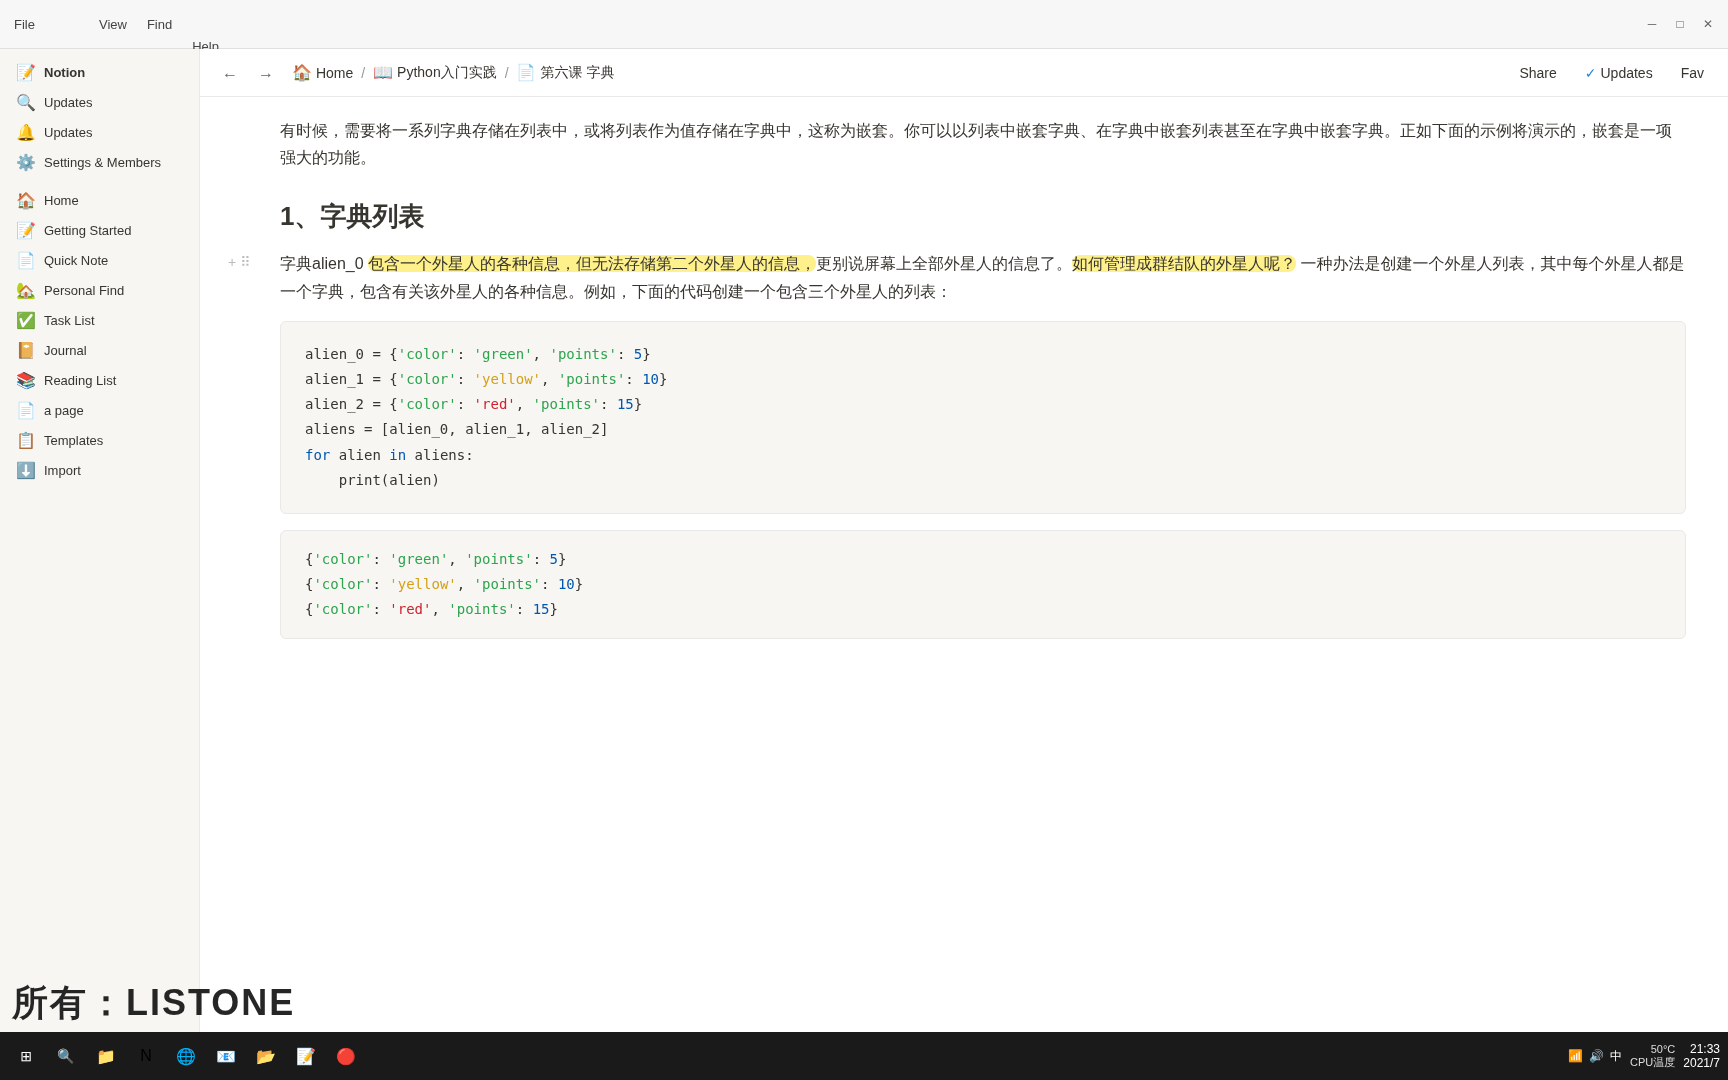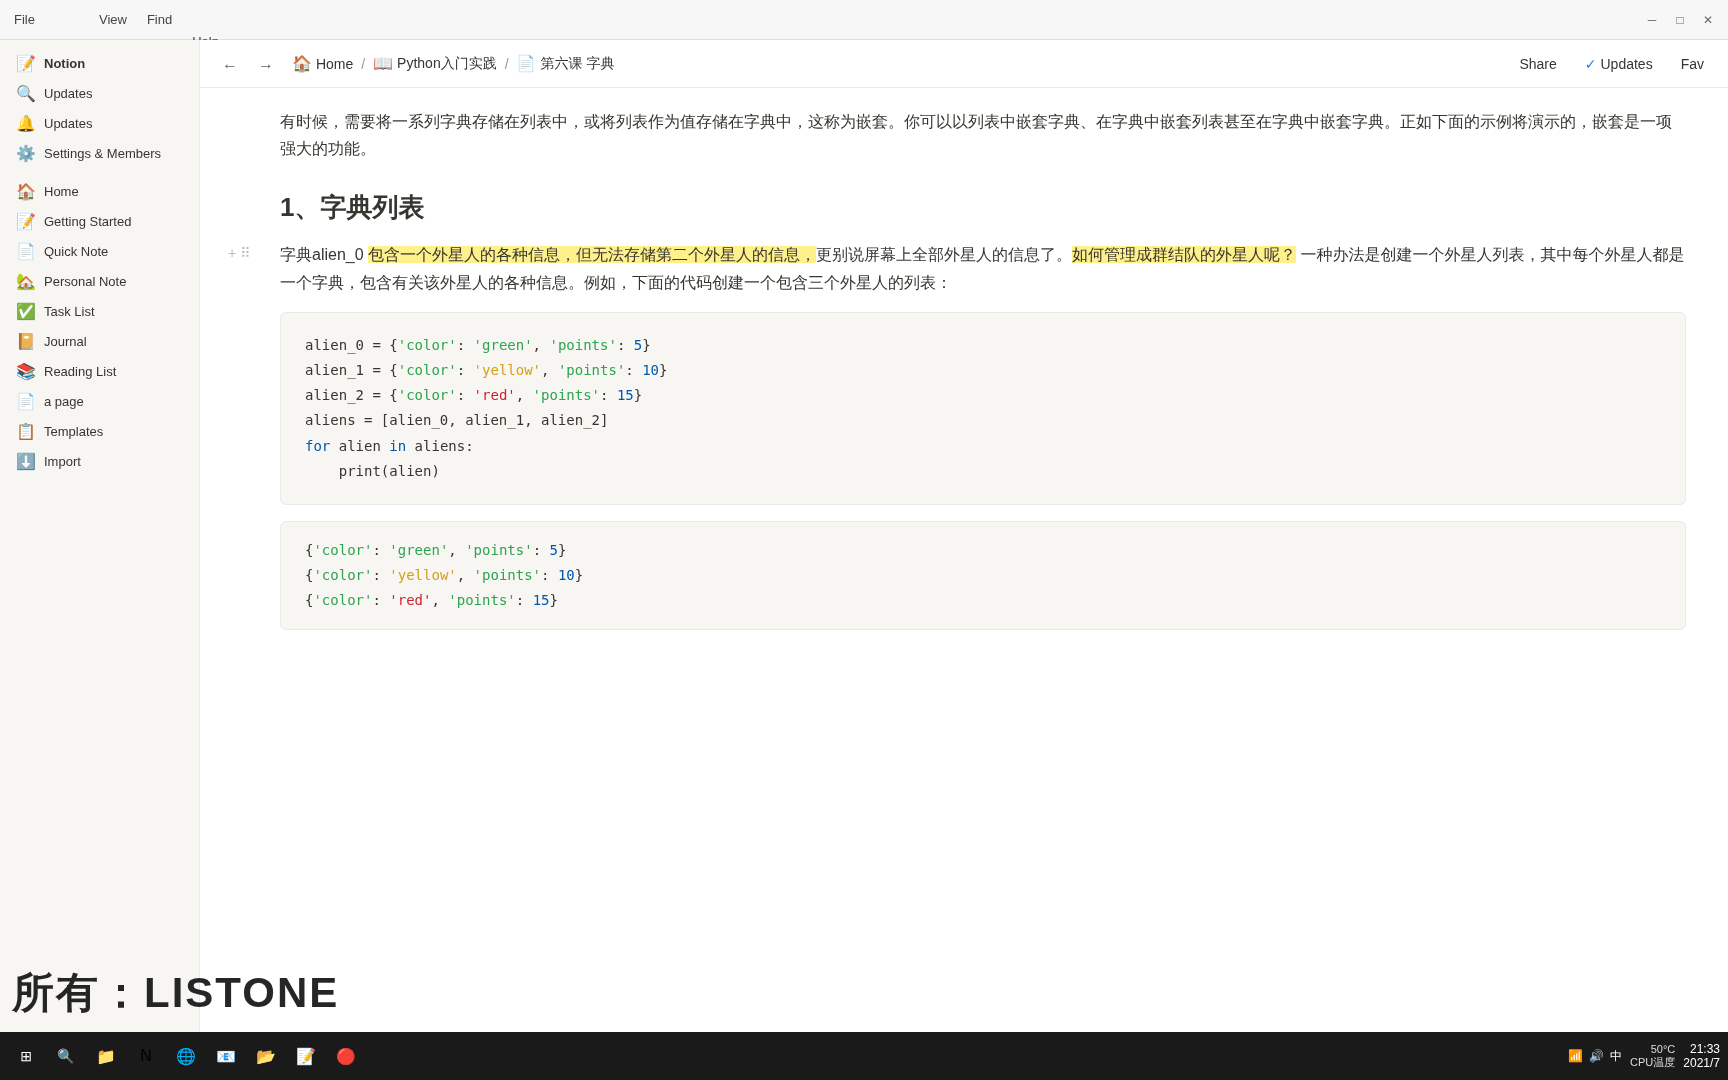--- a/index.html
+++ b/index.html
@@ -6,27 +6,27 @@
     body { font-family: -apple-system, BlinkMacSystemFont, 'Segoe UI', sans-serif; background: #fff; display: flex; flex-direction: column; height: 1080px; overflow: hidden; }
 
     
     .taskbar { height: 48px; background: #1a1a1a; display: flex; align-items: center; justify-content: space-between; padding: 0 8px; position: fixed; bottom: 0; left: 0; right: 0; z-index: 100; }
     .taskbar-left { display: flex; align-items: center; gap: 4px; }
     .taskbar-right { display: flex; align-items: center; gap: 8px; color: #fff; font-size: 12px; }
     .taskbar-icon { width: 36px; height: 36px; display: flex; align-items: center; justify-content: center; border-radius: 4px; cursor: pointer; font-size: 18px; }
     .taskbar-sys { display: flex; align-items: center; gap: 6px; color: #ddd; font-size: 11px; }
 
     
-    .watermark { position: fixed; bottom: 55px; left: 0; font-size: 42px; font-weight: 900; color: rgba(0,0,0,0.85); background: rgba(0,0,0,0.0); padding: 4px 12px; z-index: 200; font-family: Arial, sans-serif; letter-spacing: 2px; }
+    .watermark { position: fixed; bottom: 48px; left: 0; font-size: 36px; font-weight: 900; color: rgba(0,0,0,0.85); background: rgba(0,0,0,0.0); padding: 4px 12px; z-index: 200; font-family: Arial, sans-serif; letter-spacing: 2px; }
 
     
     .app-window { display: flex; flex-direction: column; height: calc(1080px - 48px); }
 
     
-    .title-bar { height: 40px; background: #f7f7f7; display: flex; align-items: center; justify-content: space-between; border-bottom: 1px solid #e0e0e0; padding: 0 8px; }
+    .title-bar { height: 49px; background: #f7f7f7; display: flex; align-items: center; justify-content: space-between; border-bottom: 1px solid #e0e0e0; padding: 0 8px; }
     .title-bar-left { display: flex; align-items: center; gap: 8px; font-size: 13px; color: #333; }
     .title-bar-controls { display: flex; align-items: center; gap: 4px; }
     .title-control { width: 24px; height: 24px; display: flex; align-items: center; justify-content: center; cursor: pointer; font-size: 12px; color: #666; border-radius: 3px; }
 
     
     .main-layout { display: flex; flex: 1; overflow: hidden; }
 
     
     .sidebar { width: 200px; background: #f7f6f3; border-right: 1px solid #e9e9e7; display: flex; flex-direction: column; padding: 8px 0; overflow-y: auto; flex-shrink: 0; }
     .sidebar-item { display: flex; align-items: center; gap: 8px; padding: 4px 12px; cursor: pointer; font-size: 14px; color: #37352f; border-radius: 4px; margin: 0 4px; min-height: 30px; }
@@ -44,21 +44,21 @@
     .breadcrumb-icon { font-size: 16px; }
     .nav-actions { display: flex; align-items: center; gap: 12px; }
     .nav-action-btn { display: flex; align-items: center; gap: 4px; cursor: pointer; font-size: 14px; color: #37352f; padding: 4px 8px; border-radius: 4px; }
     .nav-action-btn .check { color: #2383e2; font-size: 14px; }
 
     
     .page-content { flex: 1; overflow-y: auto; padding: 0 42px 80px 80px; background: #fff; }
 
     
     .text-paragraph { font-size: 16px; line-height: 1.7; color: #37352f; margin-bottom: 0; }
-    .text-highlight { background: #fef08a; }
+    .text-highlight { background: #fef08a; border-radius: 8px; }
     .section-title { font-size: 26px; font-weight: 700; color: #37352f; margin: 28px 0 16px 0; display: flex; align-items: baseline; gap: 6px; }
 
     
     .code-block { background: #f7f6f3; border-radius: 6px; padding: 20px 24px; margin: 16px 0; font-family: 'Courier New', Courier, monospace; font-size: 14px; line-height: 1.8; color: #37352f; border: 1px solid #e9e9e7; }
     .code-line { display: block; white-space: pre; }
     .kw { color: #0057af; } 
     .str-green { color: #2da44e; }
     .str-yellow { color: #d4a017; }
     .str-red { color: #cf222e; }
     .str-num { color: #0057af; }
@@ -130,21 +130,21 @@
         <span style="font-size:13px;">Getting Started</span>
       </div>
 
       <div class="sidebar-item">
         <span class="icon">📄</span>
         <span style="font-size:13px;">Quick Note</span>
       </div>
 
       <div class="sidebar-item">
         <span class="icon">🏡</span>
-        <span style="font-size:13px;">Personal Note</span>
+        <span style="font-size:13px;">Personal Find</span>
       </div>
 
       <div class="sidebar-item">
         <span class="icon">✅</span>
         <span style="font-size:13px;">Task List</span>
       </div>
 
       <div class="sidebar-item">
         <span class="icon">📔</span>
         <span style="font-size:13px;">Journal</span>

